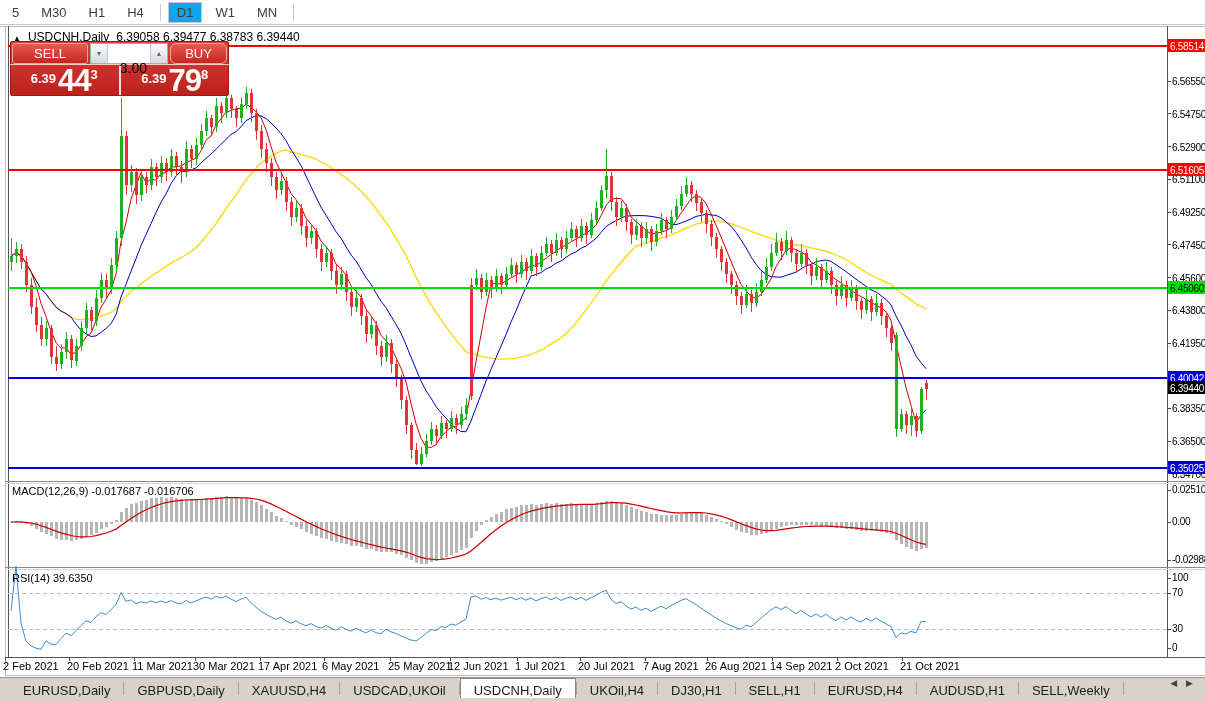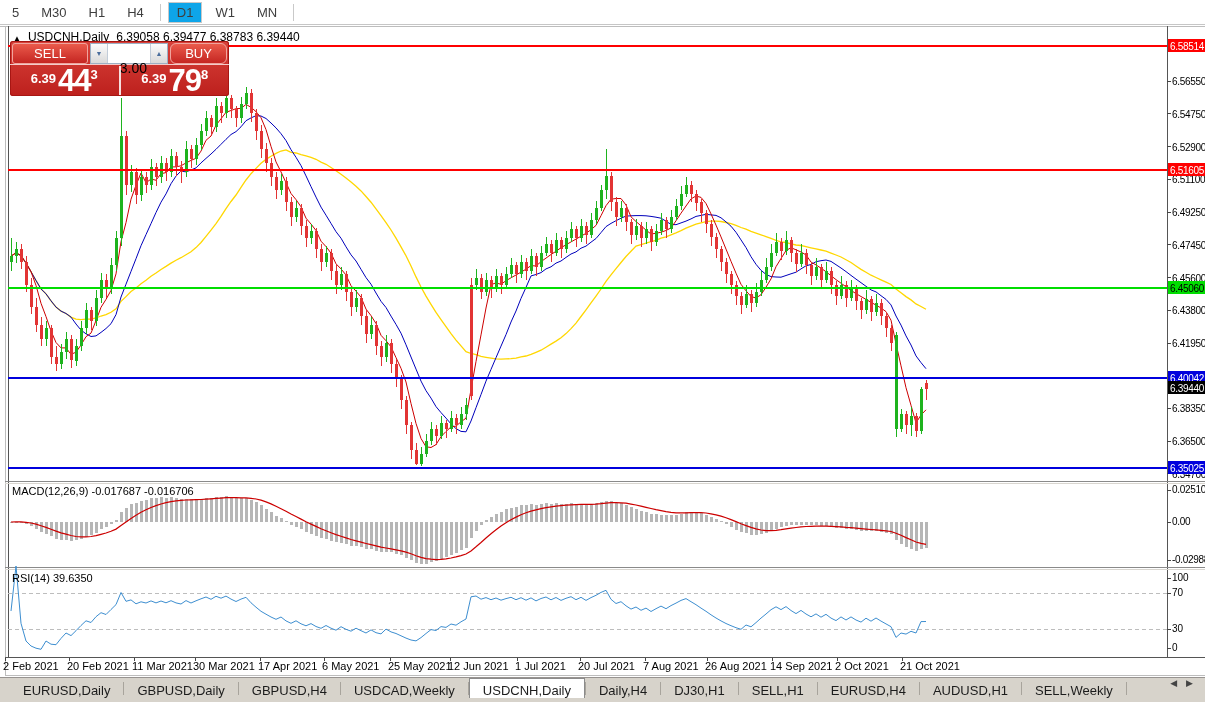--- a/index.html
+++ b/index.html
@@ -769,27 +769,27 @@
       </div>
     </div>
   </div>
 
   <div class="tabbar">
     <div id="tabs-container" style="display:flex;align-items:stretch;">
         <div class="tab">EURUSD,Daily</div>
         <div class="tab-sep"></div>
         <div class="tab">GBPUSD,Daily</div>
         <div class="tab-sep"></div>
-        <div class="tab">GBPUSD,H4</div>
-        <div class="tab-sep"></div>
-        <div class="tab">USDCAD,Weekly</div>
+        <div class="tab">XAUUSD,H4</div>
+        <div class="tab-sep"></div>
+        <div class="tab">USDCAD,UKOil</div>
         <div class="tab-sep"></div>
         <div class="tab active">USDCNH,Daily</div>
         <div class="tab-sep"></div>
-        <div class="tab">Daily,H4</div>
+        <div class="tab">UKOil,H4</div>
         <div class="tab-sep"></div>
         <div class="tab">DJ30,H1</div>
         <div class="tab-sep"></div>
         <div class="tab">SELL,H1</div>
         <div class="tab-sep"></div>
         <div class="tab">EURUSD,H4</div>
         <div class="tab-sep"></div>
         <div class="tab">AUDUSD,H1</div>
         <div class="tab-sep"></div>
         <div class="tab">SELL,Weekly</div>

